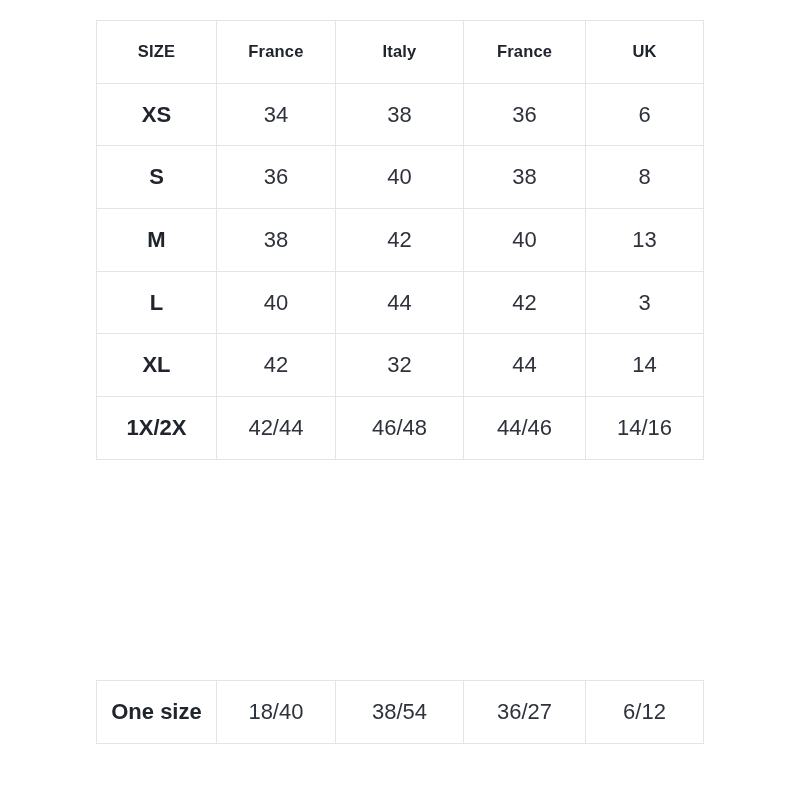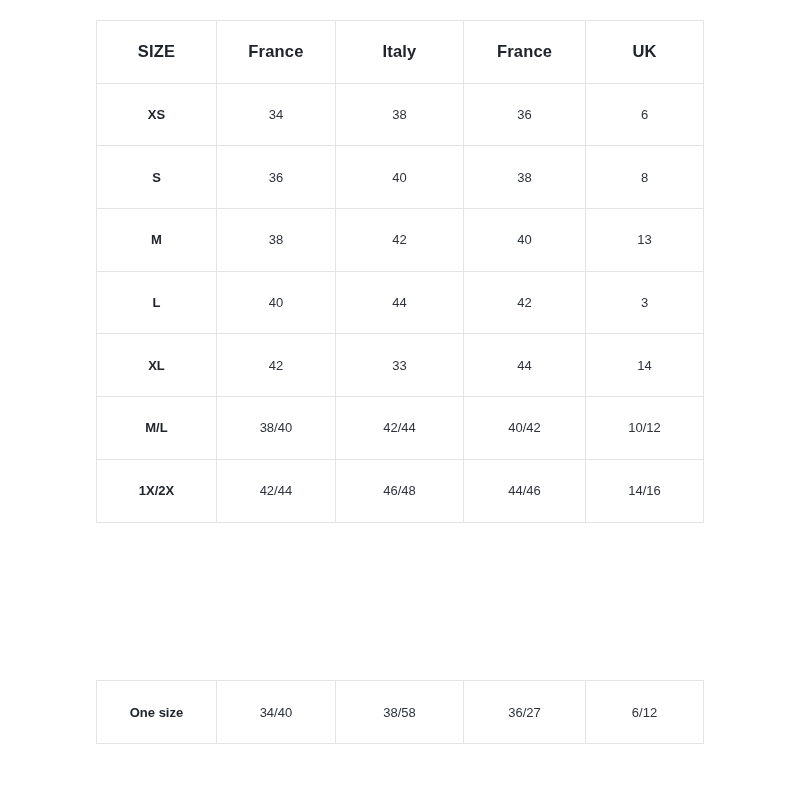--- a/index.html
+++ b/index.html
@@ -36,21 +36,21 @@
     border-collapse: collapse;
     width: 608px;
     table-layout: fixed;
   }
 
   table.size-table td,
   table.size-table th {
     border: 1px solid #e3e4e8;
     text-align: center;
     vertical-align: middle;
-    font-size: 13px;
+    font-size: 22px;
     font-weight: 400;
     color: #2e323b;
     padding: 0;
   }
 
   
   col.c0 { width: 117px; }
   col.c1 { width: 116px; }
   col.c2 { width: 125px; }
   col.c3 { width: 119px; }
@@ -132,30 +132,23 @@
         <tr>
           <td class="rowhead">L</td>
           <td>40</td>
           <td>44</td>
           <td>42</td>
           <td>3</td>
         </tr>
         <tr>
           <td class="rowhead">XL</td>
           <td>42</td>
-          <td>33</td>
+          <td>32</td>
           <td>44</td>
           <td>14</td>
-        </tr>
-        <tr>
-          <td class="rowhead">M/L</td>
-          <td>38/40</td>
-          <td>42/44</td>
-          <td>40/42</td>
-          <td>10/12</td>
         </tr>
         <tr>
           <td class="rowhead">1X/2X</td>
           <td>42/44</td>
           <td>46/48</td>
           <td>44/46</td>
           <td>14/16</td>
         </tr>
       </tbody>
     </table>
@@ -166,22 +159,22 @@
       <colgroup>
         <col class="c0">
           <col class="c1">
           <col class="c2">
           <col class="c3">
           <col class="c4">
       </colgroup>
       <tbody>
         <tr>
           <td class="rowhead">One size</td>
-          <td>34/40</td>
-          <td>38/58</td>
+          <td>18/40</td>
+          <td>38/54</td>
           <td>36/27</td>
           <td>6/12</td>
         </tr>
       </tbody>
     </table>
   </div>
 
 </div>
 
 </body></html>

